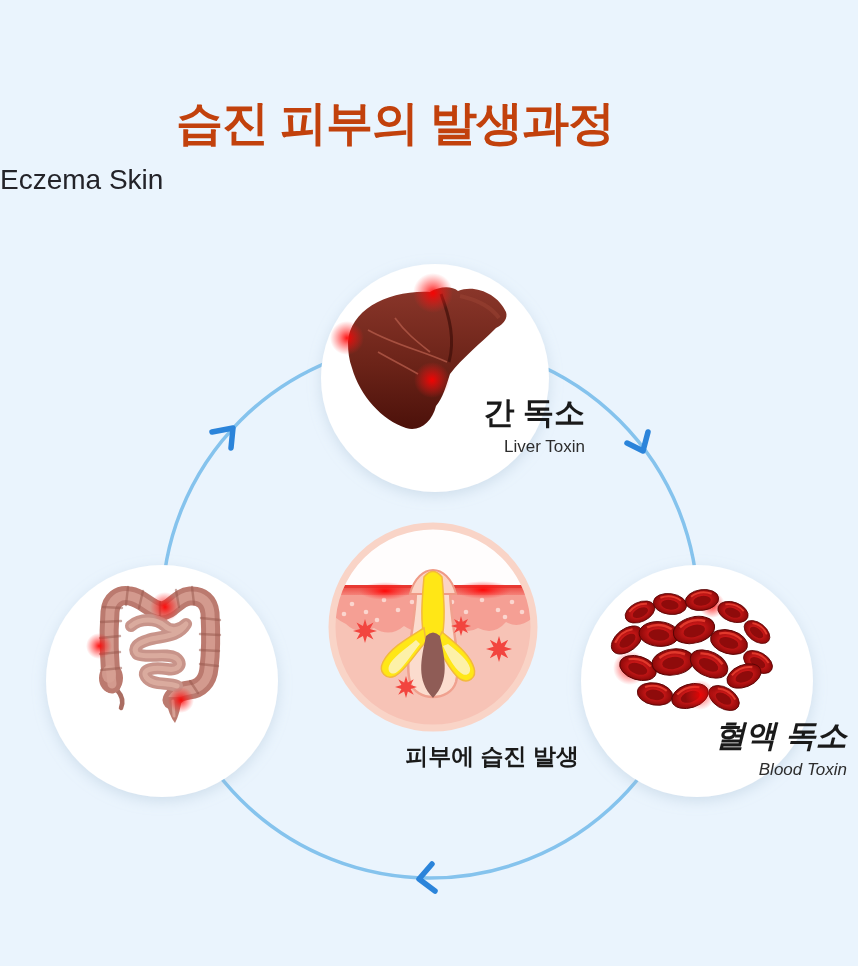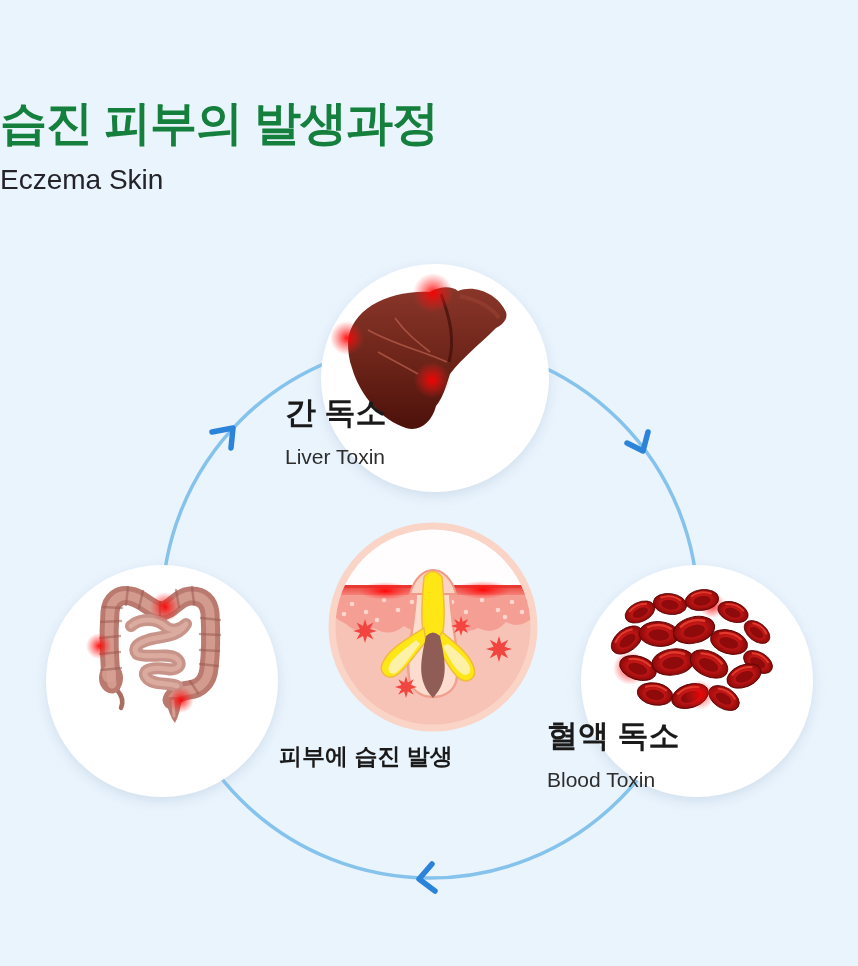--- a/index.html
+++ b/index.html
@@ -1,28 +1,28 @@
 <!DOCTYPE html>
 <html><head>
 <meta charset="utf-8">
 <style>
   html,body{margin:0;padding:0;}
   body{font-family:"Liberation Sans","DejaVu Sans",sans-serif;background:#eaf4fd;}
   .canvas{position:relative;width:858px;height:966px;background:#eaf4fd;overflow:hidden;}
-  .title{position:absolute;top:92px;left:0;width:790px;text-align:left;
-         font-size:47px;font-weight:800;letter-spacing:-1px;color:#15803d;}
+  .title{position:absolute;top:92px;left:0;width:790px;text-align:center;
+         font-size:47px;font-weight:800;letter-spacing:-1px;color:#c2410c;}
   .subtitle{position:absolute;top:164px;left:0;width:858px;text-align:left;
          font-size:28px;font-weight:400;color:#232329;}
   .diagram-svg{position:absolute;top:0;left:0;}
-  .node-label{position:absolute;width:300px;text-align:left;pointer-events:none;}
+  .node-label{position:absolute;width:300px;text-align:right;pointer-events:none;}
   .node-label .ko{font-size:31px;font-weight:700;color:#1a1a1a;line-height:1.1;}
-  .node-label .en{font-size:21px;font-weight:400;color:#2d2d2d;line-height:1.2;margin-top:14px;}
+  .node-label .en{font-size:17px;font-weight:400;color:#2d2d2d;line-height:1.2;margin-top:7px;}
   .label-liver{left:285px;top:396px;}
   .label-colon{left:13px;top:715px;}
-  .label-blood{left:547px;top:719px;}
+  .label-blood{left:547px;top:719px;font-style:italic;}
   .label-skin{left:279px;top:744px;}
   .label-skin .ko{font-size:23px;}
 </style>
 </head>
 <body>
 
 <div class="canvas">
 
   <div class="title">습진 피부의 발생과정</div>
   <div class="subtitle">Eczema Skin</div>

